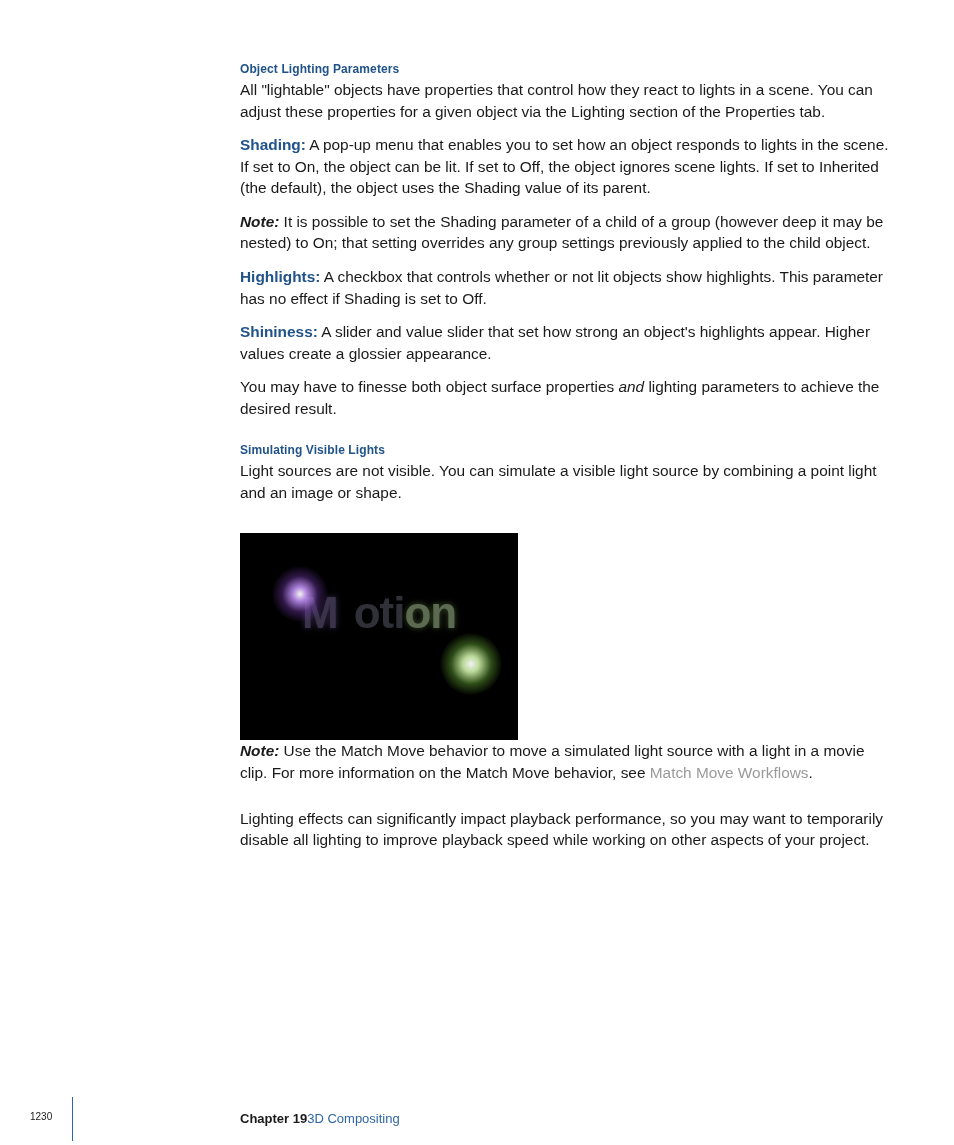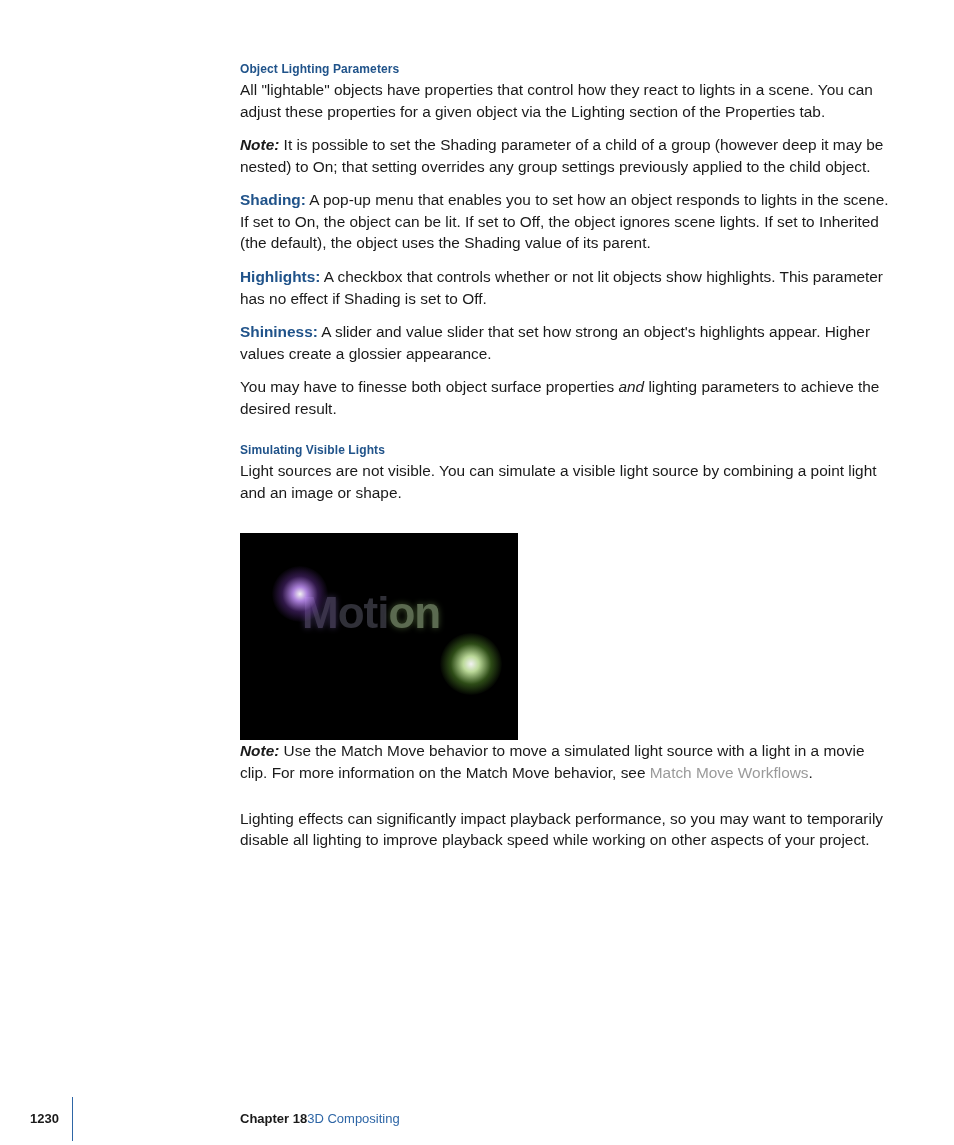--- a/index.html
+++ b/index.html
@@ -78,21 +78,21 @@
   .motion-text {
     position: absolute;
     left: 62px; top: 55px;
     font-family: "Arial Black", "Helvetica Neue", Arial, sans-serif;
     font-weight: 900;
     font-size: 44px;
     letter-spacing: -1px;
     color: #1b1b1b;
   }
   .motion-text .lit-left { color: #3a334a; text-shadow: 0 0 6px rgba(150,120,220,0.35); }
-  .motion-text .mid { color: #303038; }
+  .motion-text .mid { color: #303038; padding-left: 16px; }
   .motion-text .lit-right { color: #5b6a50; text-shadow: 0 0 6px rgba(170,220,120,0.35); }
   .caption {
     font-size: 12.3px;
     font-weight: 600;
     color: #1a1a1a;
     line-height: 1.35;
     margin-top: 14px;
     margin-bottom: 26px;
     width: 280px;
   }
@@ -109,22 +109,22 @@
     left: 72px;
     top: -14px;
     width: 0;
     height: 44px;
     border-left: 1.4px solid #2e66a6;
   }
   .page-num {
     position: absolute;
     left: 30px;
     top: 0;
-    font-size: 13px;
-    font-weight: 700;
+    font-size: 10px;
+    font-weight: 400;
     color: #1a1a1a;
   }
   .chapter {
     position: absolute;
     left: 240px;
     top: 0;
     font-size: 13px;
   }
   .chapter .chap-label { font-weight: 700; color: #1a1a1a; }
   .chapter .chap-title { color: #2e66a6; margin-left: 0; }
@@ -133,25 +133,25 @@
 <body>
 
 <div class="page">
   <div class="content">
 
     <div class="block">
       <h2 class="section">Object Lighting Parameters</h2>
       <p class="body">All "lightable" objects have properties that control how they react to lights in a scene. You can adjust these properties for a given object via the Lighting section of the Properties tab.</p>
 
       <p class="body">
-        <span class="bold">Note:</span><span>  It is possible to set the Shading parameter of a child of a group (however deep it may be nested) to On; that setting overrides any group settings previously applied to the child object.</span>
+        <span class="term">Shading:</span><span>  A pop-up menu that enables you to set how an object responds to lights in the scene. If set to On, the object can be lit. If set to Off, the object ignores scene lights. If set to Inherited (the default), the object uses the Shading value of its parent.</span>
       </p>
 
       <p class="body">
-        <span class="term">Shading:</span><span>  A pop-up menu that enables you to set how an object responds to lights in the scene. If set to On, the object can be lit. If set to Off, the object ignores scene lights. If set to Inherited (the default), the object uses the Shading value of its parent.</span>
+        <span class="bold">Note:</span><span>  It is possible to set the Shading parameter of a child of a group (however deep it may be nested) to On; that setting overrides any group settings previously applied to the child object.</span>
       </p>
 
       <p class="body">
         <span class="term">Highlights:</span><span>  A checkbox that controls whether or not lit objects show highlights. This parameter has no effect if Shading is set to Off.</span>
       </p>
 
       <p class="body">
         <span class="term">Shininess:</span><span>  A slider and value slider that set how strong an object's highlights appear. Higher values create a glossier appearance.</span>
       </p>
 
@@ -180,16 +180,16 @@
     <div class="block tight">
       <p class="body">Lighting effects can significantly impact playback performance, so you may want to temporarily disable all lighting to improve playback speed while working on other aspects of your project.</p>
     </div>
 
   </div>
 
   <div class="footer">
     <div class="rule"></div>
     <div class="page-num">1230</div>
     <div class="chapter">
-      <span class="chap-label">Chapter 18</span><span class="chap-title">3D Compositing</span>
+      <span class="chap-label">Chapter 19</span><span class="chap-title">3D Compositing</span>
     </div>
   </div>
 </div>
 
 </body></html>

